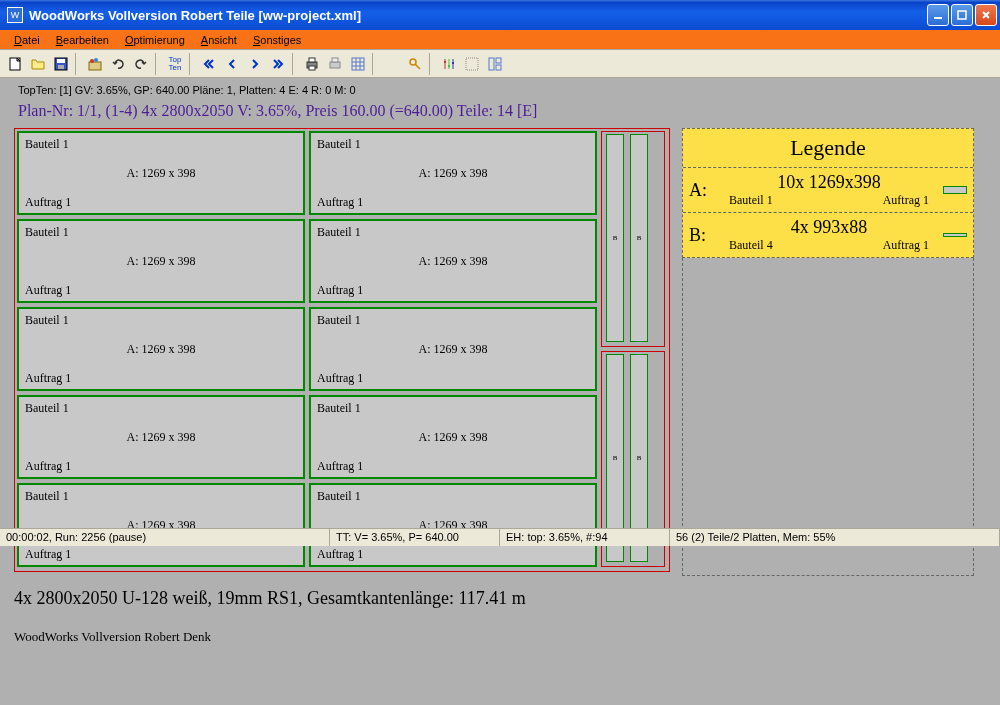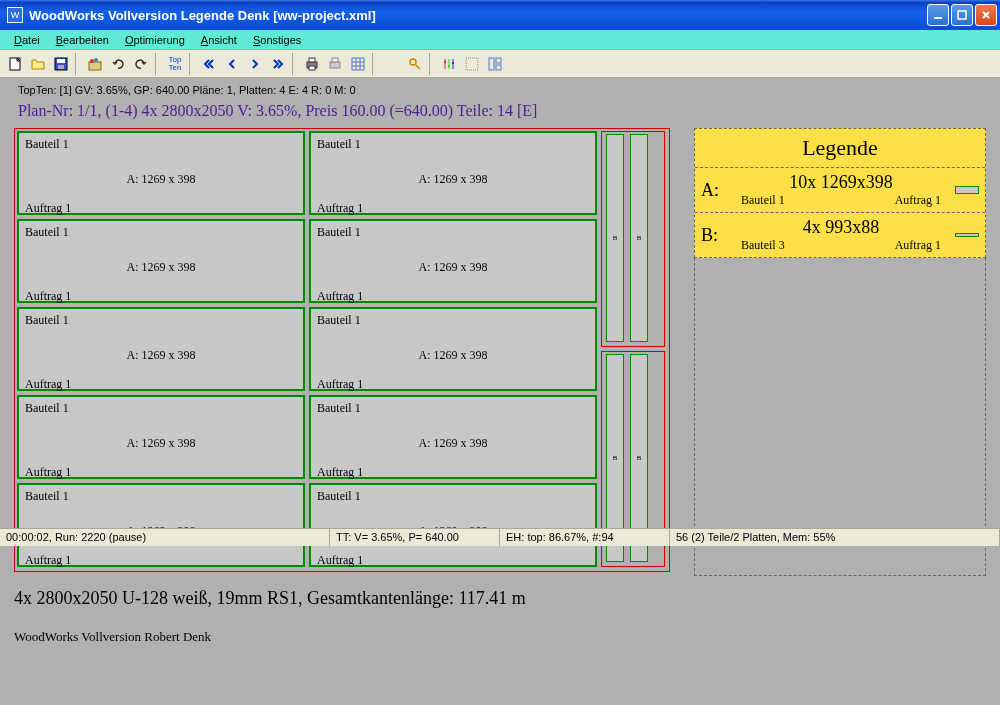--- a/index.html
+++ b/index.html
@@ -8,45 +8,45 @@
 
 .titlebar { height: 30px; background: linear-gradient(to bottom, #3a76e0, #0842c7 8%, #1560e8 40%, #0a4bd1); display: flex; align-items: center; padding: 0 3px; color: #fff; }
 .titlebar .app-icon { width: 16px; height: 16px; margin: 0 4px; background: #2c6dd8; border: 1px solid #fff; font-size: 9px; text-align: center; line-height: 14px; }
 .titlebar .title { flex: 1; font-weight: bold; font-size: 13px; padding-left: 2px; }
 .win-btns { display: flex; gap: 2px; }
 .win-btn { width: 22px; height: 22px; border-radius: 3px; display: flex; align-items: center; justify-content: center; font-weight: bold; font-size: 12px; color: #fff; border: 1px solid #fff; }
 .win-min, .win-max { background: linear-gradient(to bottom, #5a9be8, #2c6dd8); }
 .win-close { background: linear-gradient(to bottom, #f07850, #d84818); }
 
 
-.menubar { height: 20px; background: #5eead4; display: flex; align-items: center; padding: 0 6px; border-bottom: 1px solid #aca899; font-size: 11px; }
+.menubar { height: 20px; background: #f97316; display: flex; align-items: center; padding: 0 6px; border-bottom: 1px solid #aca899; font-size: 11px; }
 .menubar .item { padding: 2px 8px; cursor: default; }
 .menubar .item u { text-decoration: underline; }
 
 
 .toolbar { height: 28px; background: #ece9d8; display: flex; align-items: center; padding: 2px 4px; border-bottom: 1px solid #aca899; gap: 1px; }
 .toolbar .tbtn { width: 22px; height: 22px; display: flex; align-items: center; justify-content: center; font-size: 13px; cursor: default; }
 .toolbar .sep { width: 6px; height: 22px; border-left: 1px solid #aca899; margin: 0 2px; }
 .toolbar .topten { font-size: 8px; color: #0033cc; line-height: 8px; text-align: right; }
 
 
 .content { background: #b0b0b0; height: 468px; padding: 4px 10px 0 10px; position: relative; }
 .topten-line { font-size: 11px; color: #000; padding: 2px 8px 4px 8px; }
 .plan-line { font-size: 16px; color: #4c1d95; padding: 2px 8px 8px 8px; font-family: "Times New Roman", serif; }
 
 
-.main-wrap { display: flex; gap: 12px; padding: 0 4px; justify-content: space-between; }
+.main-wrap { display: flex; gap: 12px; padding: 0 4px; }
 .cutplan { border: 1px solid #cc0000; width: 656px; height: 444px; position: relative; background: #b0b0b0; }
 .legend { width: 292px; }
 
 
 .parts-grid { position: absolute; inset: 0; }
 .part-a { position: absolute; border: 2px solid #008800; background: #c8c8c8; padding: 4px 6px; font-family: "Times New Roman", serif; font-size: 12px; }
 .part-a .pname { }
-.part-a .psize { text-align: center; margin-top: 20px; }
+.part-a .psize { text-align: center; margin-top: 14px; }
 .part-a .porder { margin-top: 14px; }
 .part-b-col { position: absolute; border: 1px solid #cc0000; }
 .part-b { position: absolute; border: 1px solid #008800; background: #c8c8c8; font-size: 7px; text-align: center; display: flex; align-items: center; justify-content: center; font-family: "Times New Roman", serif; }
 
 
 .legend-box { border: 1px dashed #666; background: #fde047; margin-bottom: 0; }
 .legend-title { font-family: "Times New Roman", serif; font-size: 22px; text-align: center; padding: 6px 0; border-bottom: 1px dashed #666; }
 .legend-item { display: flex; align-items: center; padding: 4px 6px; border-bottom: 1px dashed #666; }
 .legend-item:last-child { border-bottom: none; }
 .legend-key { font-family: "Times New Roman", serif; font-size: 18px; width: 30px; }
@@ -69,21 +69,21 @@
 .statusbar .cell:nth-child(3){ width: 170px; }
 .statusbar .cell:nth-child(4){ flex: 1; }
 
 svg { display: block; }
 </style>
 </head>
 <body>
 
 <div class="titlebar">
   <div class="app-icon">W</div>
-  <div class="title">WoodWorks Vollversion Legende Denk [ww-project.xml]</div>
+  <div class="title">WoodWorks Vollversion Robert Teile [ww-project.xml]</div>
   <div class="win-btns">
     <div class="win-btn win-min">
         <svg width="10" height="10">
           <rect x="1" y="7" width="8" height="2" fill="#fff"></rect>
         </svg>
       </div>
     <div class="win-btn win-max">
         <svg width="10" height="10">
           <rect x="1" y="1" width="8" height="8" fill="none" stroke="#fff" stroke-width="1.5"></rect>
         </svg>
@@ -305,35 +305,35 @@
               <span>Auftrag 1</span>
             </div>
           </div>
           <div class="legend-swatch"></div>
         </div>
         <div class="legend-item">
           <div class="legend-key">B:</div>
           <div class="legend-info">
             <div class="big">4x 993x88</div>
             <div class="small">
-              <span>Bauteil 3</span>
+              <span>Bauteil 4</span>
               <span>Auftrag 1</span>
             </div>
           </div>
           <div class="legend-swatch" style="height:4px;"></div>
         </div>
       </div>
       <div class="legend-rest"></div>
     </div>
   </div>
 
   <div class="bottom-info">
     <div class="bottom-big">4x 2800x2050 U-128 weiß, 19mm RS1, Gesamtkantenlänge: 117.41 m</div>
     <div class="bottom-small">WoodWorks Vollversion Robert Denk</div>
   </div>
 
   <div class="statusbar">
-    <div class="cell">00:00:02, Run: 2220 (pause)</div>
+    <div class="cell">00:00:02, Run: 2256 (pause)</div>
     <div class="cell">TT: V= 3.65%, P= 640.00</div>
-    <div class="cell">EH: top: 86.67%,  #:94</div>
+    <div class="cell">EH: top: 3.65%,  #:94</div>
     <div class="cell">56 (2) Teile/2 Platten, Mem: 55%</div>
   </div>
 </div>
 
 </body></html>

